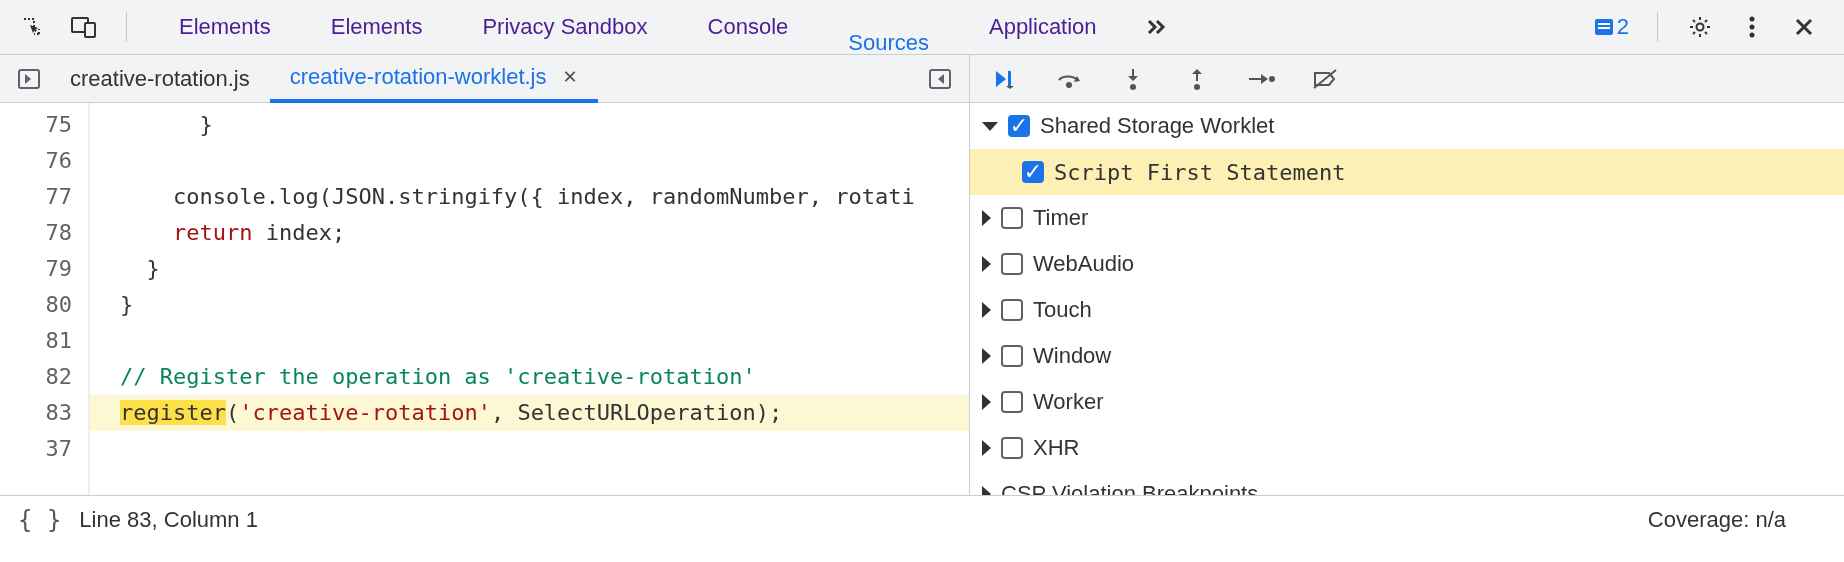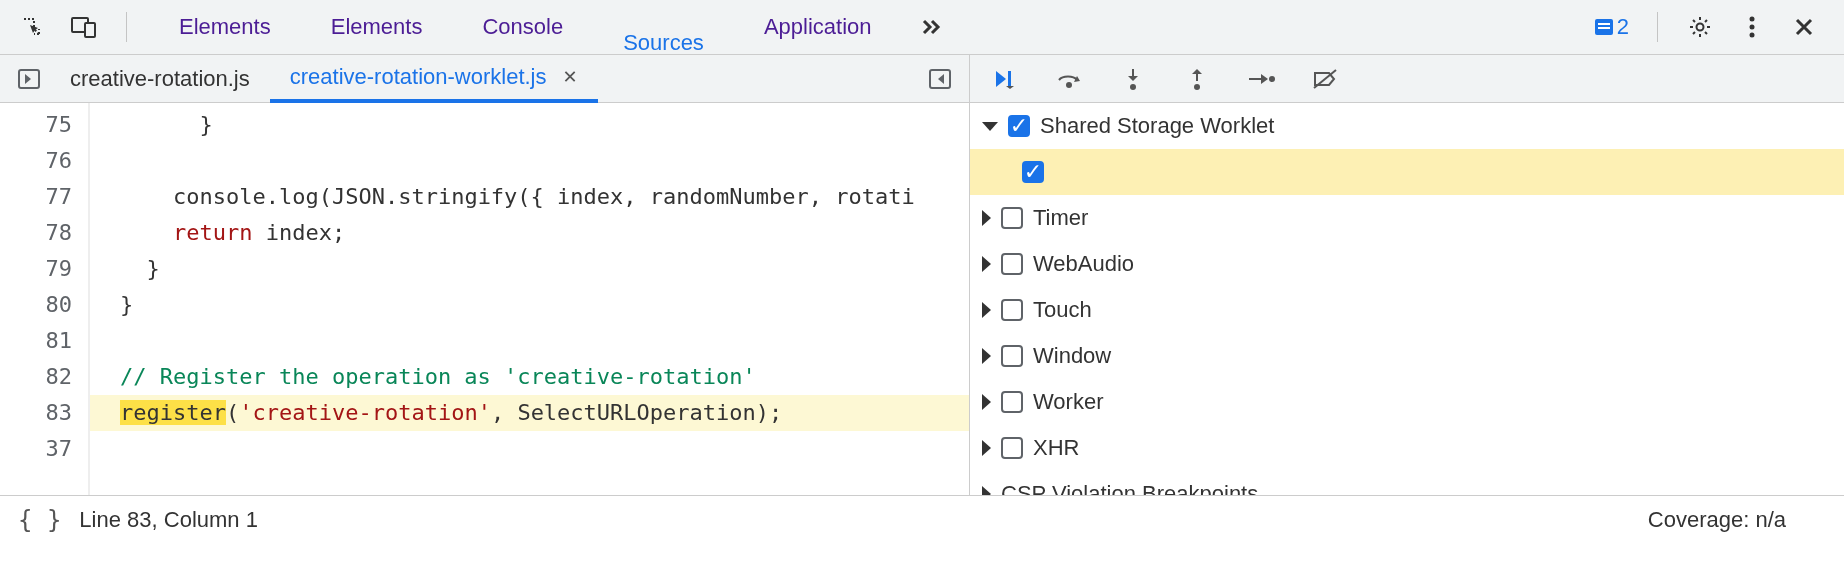--- a/index.html
+++ b/index.html
@@ -75,20 +75,21 @@
       <svg width="26" height="22" viewBox="0 0 26 22">
           <rect x="1" y="2" width="16" height="14" rx="1" fill="none" stroke="#333" stroke-width="2"></rect>
           <rect x="14" y="7" width="10" height="14" rx="1" fill="#f1f3f4" stroke="#333" stroke-width="2"></rect>
         </svg>
     </div>
     <div class="toolbar-divider"></div>
   </div>
   <div class="tabs">
     <div class="tab">Elements</div>
     <div class="tab">Elements</div>
+    <div class="tab">Privacy Sandbox</div>
     <div class="tab">Console</div>
     <div class="tab active">Sources</div>
     <div class="tab">Application</div>
     <div class="icon-btn" style="margin-left:10px;">
         <svg width="24" height="20" viewBox="0 0 24 20">
           <path d="M4 4l6 6-6 6M12 4l6 6-6 6" fill="none" stroke="#333" stroke-width="3"></path>
         </svg>
       </div>
   </div>
   <div class="toolbar-right">
@@ -210,20 +211,21 @@
         </div>
     </div>
     <div class="bp-list">
       <div class="bp-row">
         <span class="triangle tri-down"></span>
         <span class="cbx checked">✓</span>
         <span>Shared Storage Worklet</span>
       </div>
       <div class="bp-row child hl">
         <span class="cbx checked">✓</span>
+        <span class="bp-mono">Script First Statement</span>
       </div>
       <div id="bp-items">
           <div class="bp-row">
             <span class="triangle tri-right"></span>
             <span class="cbx"></span>
             <span>Timer</span>
           </div>
           <div class="bp-row">
             <span class="triangle tri-right"></span>
             <span class="cbx"></span>

